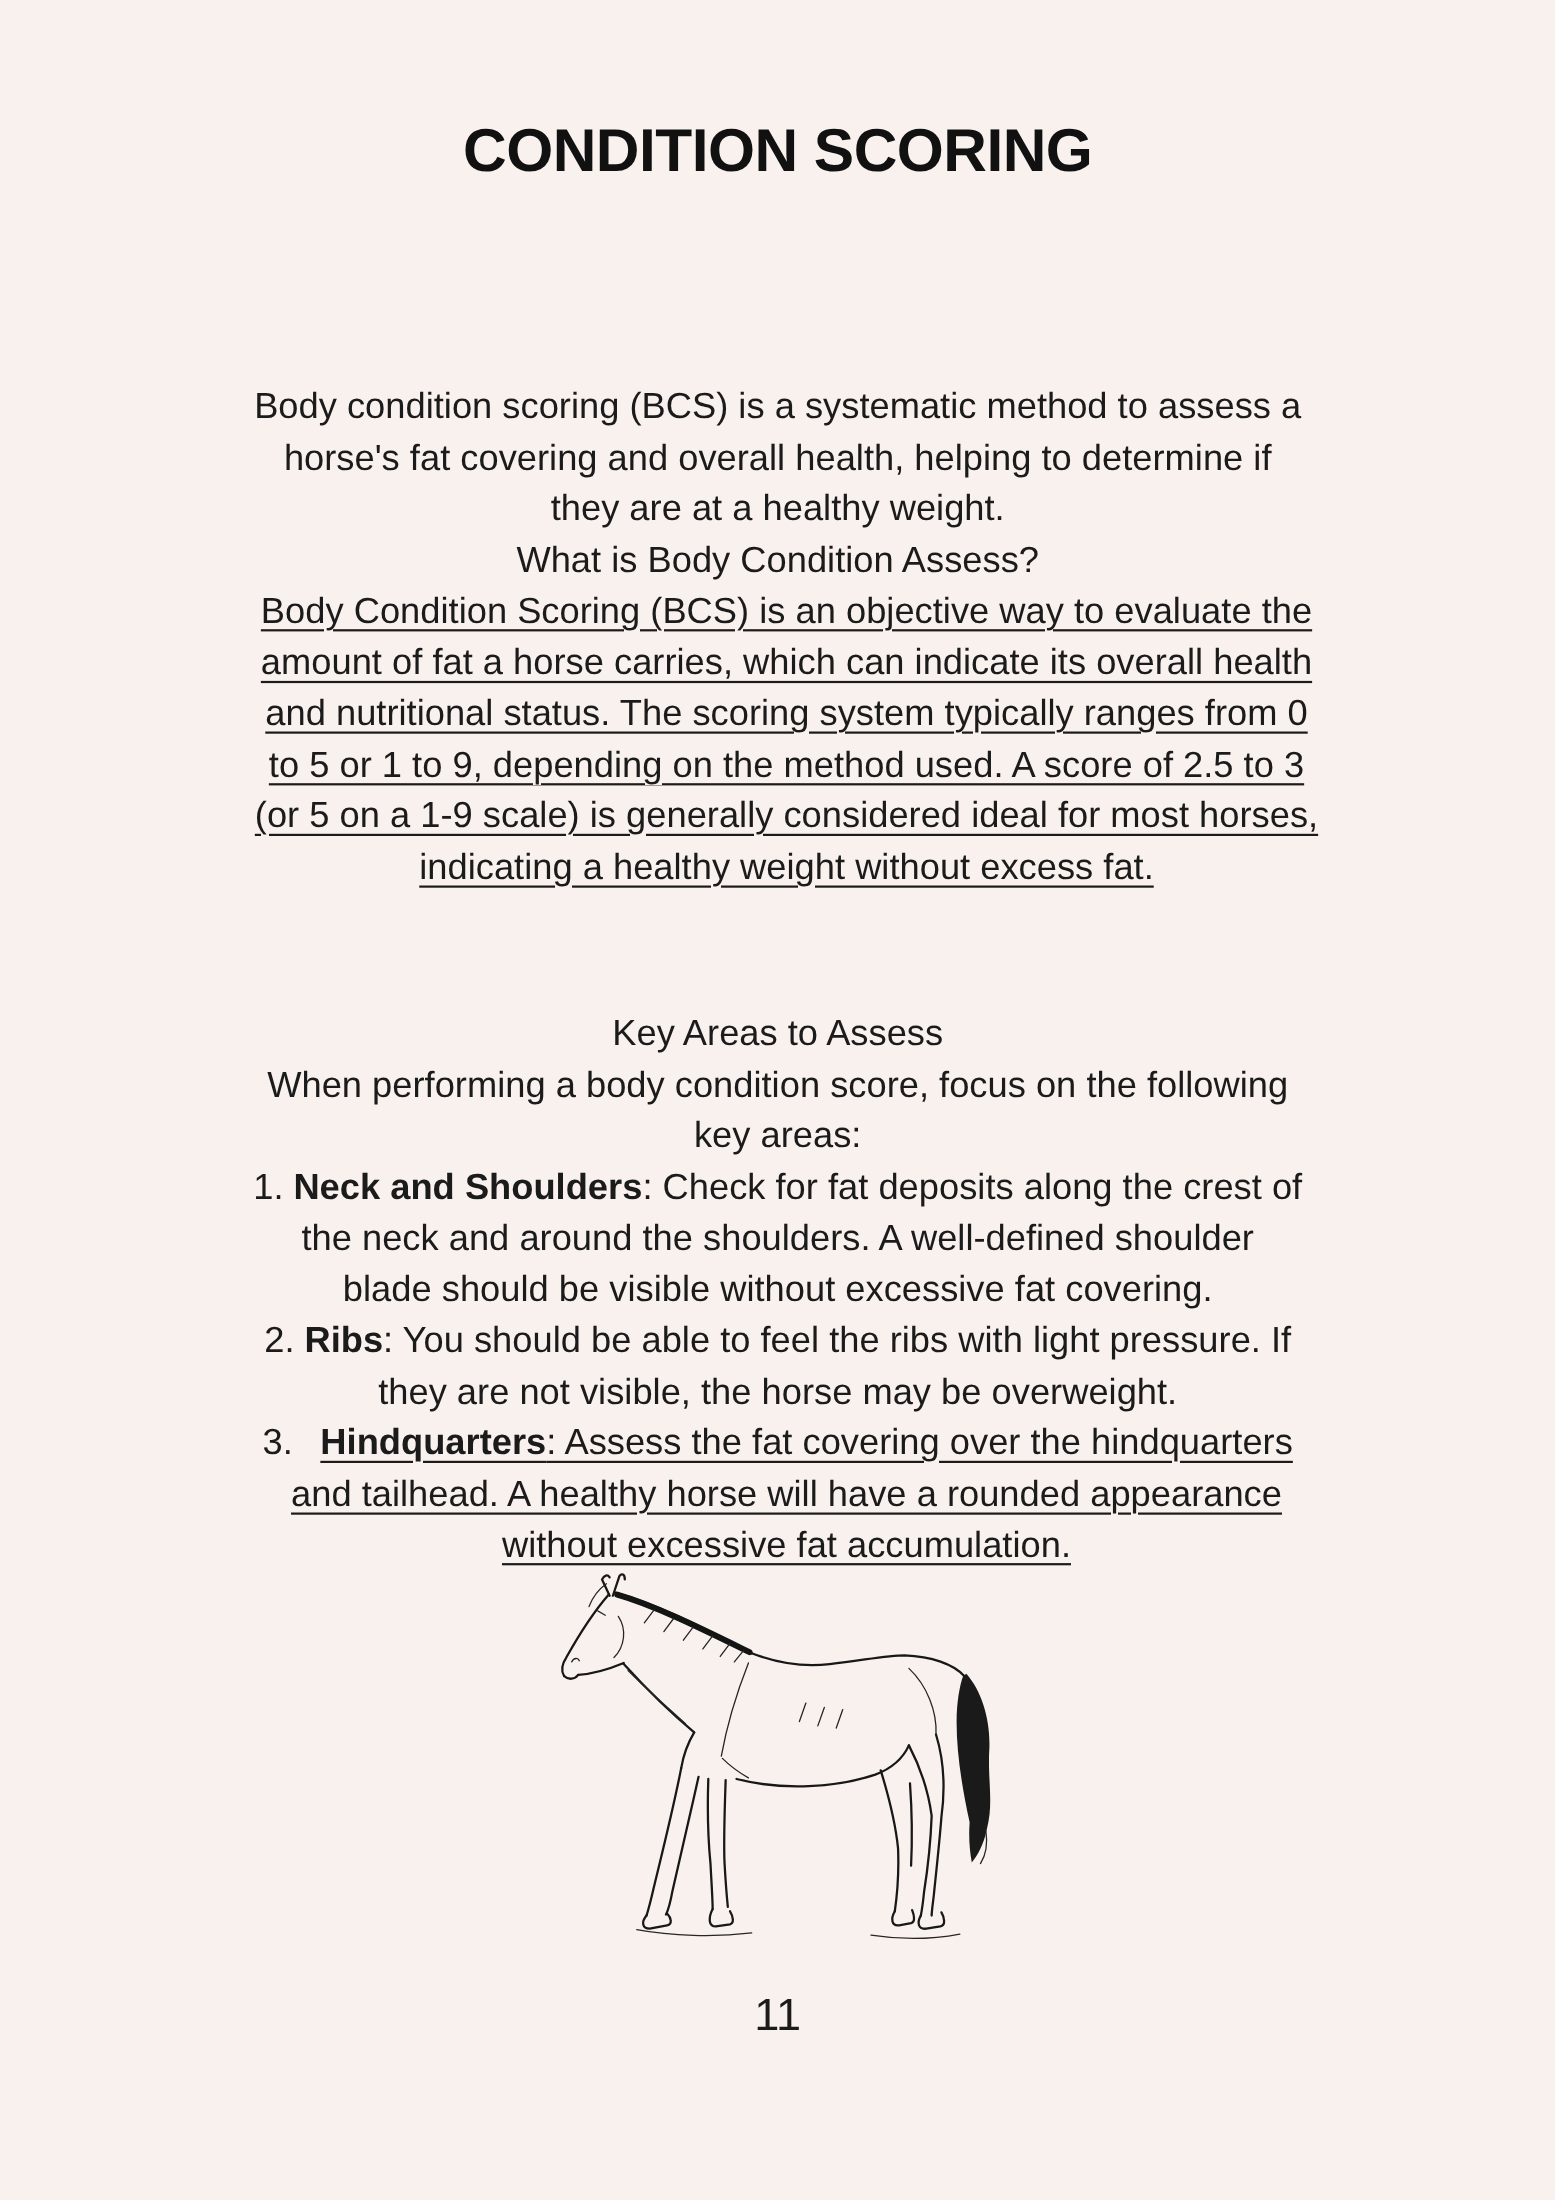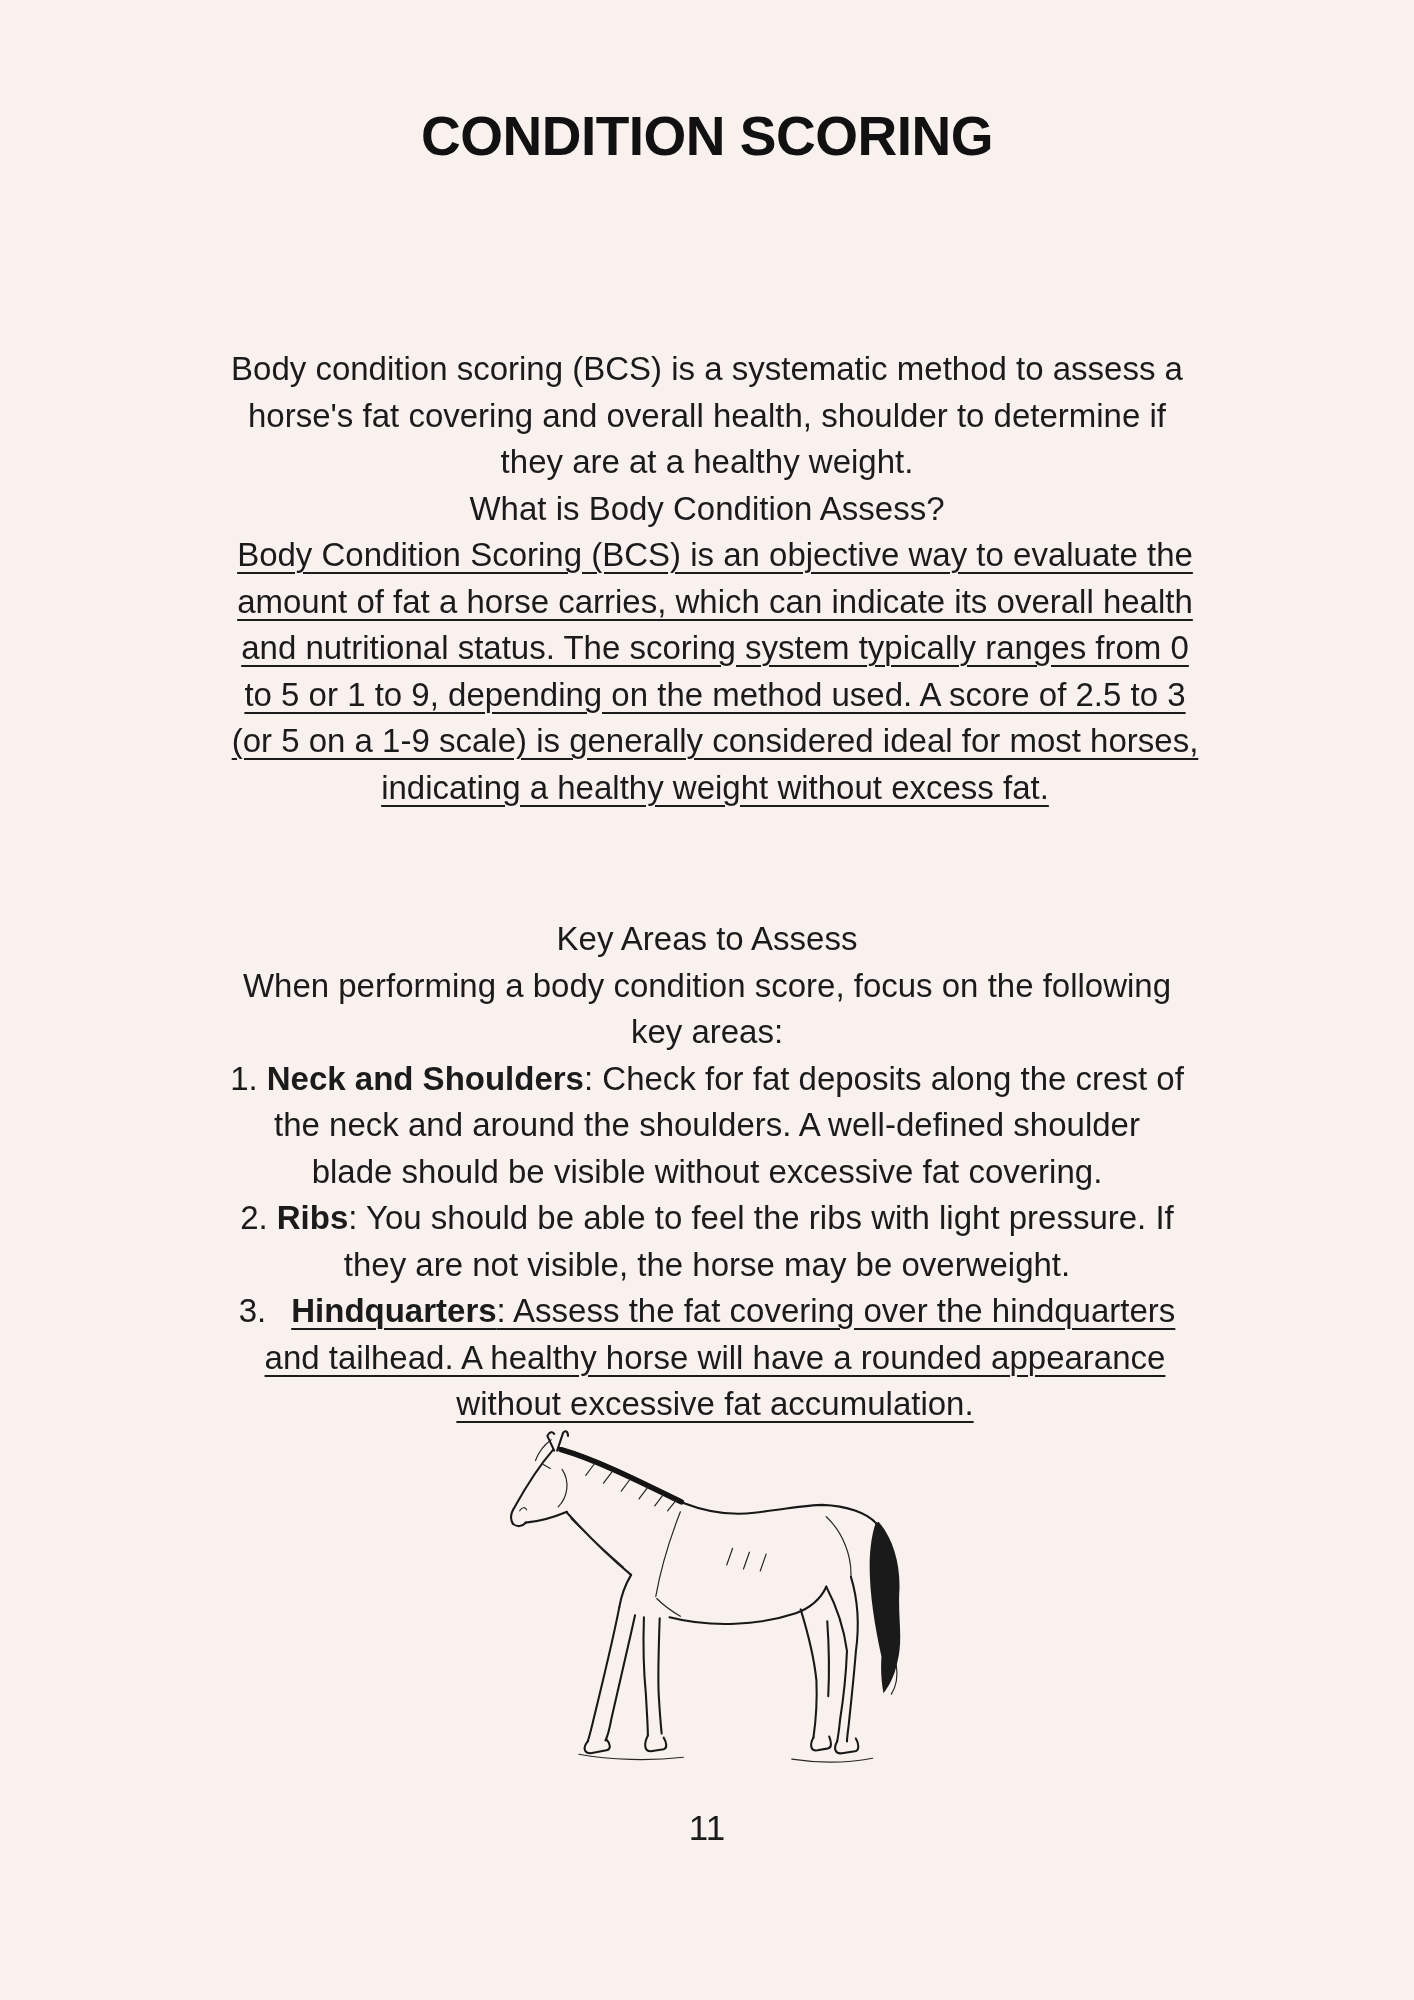--- a/index.html
+++ b/index.html
@@ -37,38 +37,38 @@
     padding-left: 16px;
   }
   b { font-weight: 700; text-align: right; }
   .num { margin-right: 9px; }
   .horse-wrap {
     position: absolute; top: 1428px; left: 0; width: 100%;
     display: flex; justify-content: center;
   }
   .page-num {
     position: absolute; top: 1808px; left: 0; width: 100%;
-    text-align: center; font-size: 35px; color: #1b1b1b;
+    text-align: center; font-size: 41px; color: #1b1b1b;
   }
   svg .ln { fill: none; stroke: #181818; stroke-width: 2.1; stroke-linecap: round; stroke-linejoin: round; }
   svg .thin { fill: none; stroke: #262626; stroke-width: 1.2; stroke-linecap: round; }
   svg .dark { fill: #1a1a1a; stroke: none; }
   svg .mane { fill: none; stroke: #141414; stroke-width: 5.5; stroke-linecap: round; }
 </style>
 </head>
 <body>
 
 <div class="page">
 
   <h1 class="page-title">CONDITION SCORING</h1>
 
   <div class="textblock" id="intro-block">
     <div>
         <div class="line">Body condition scoring (BCS) is a systematic method to assess a</div>
-        <div class="line">horse's fat covering and overall health, shoulder to determine if</div>
+        <div class="line">horse's fat covering and overall health, helping to determine if</div>
         <div class="line">they are at a healthy weight.</div>
         <div class="line">What is Body Condition Assess?</div>
       </div>
     <div class="u-lines">
         <div class="line">Body Condition Scoring (BCS) is an objective way to evaluate the</div>
         <div class="line">amount of fat a horse carries, which can indicate its overall health</div>
         <div class="line">and nutritional status. The scoring system typically ranges from 0</div>
         <div class="line">to 5 or 1 to 9, depending on the method used. A score of 2.5 to 3</div>
         <div class="line">(or 5 on a 1-9 scale) is generally considered ideal for most horses,</div>
         <div class="line">indicating a healthy weight without excess fat.</div>

